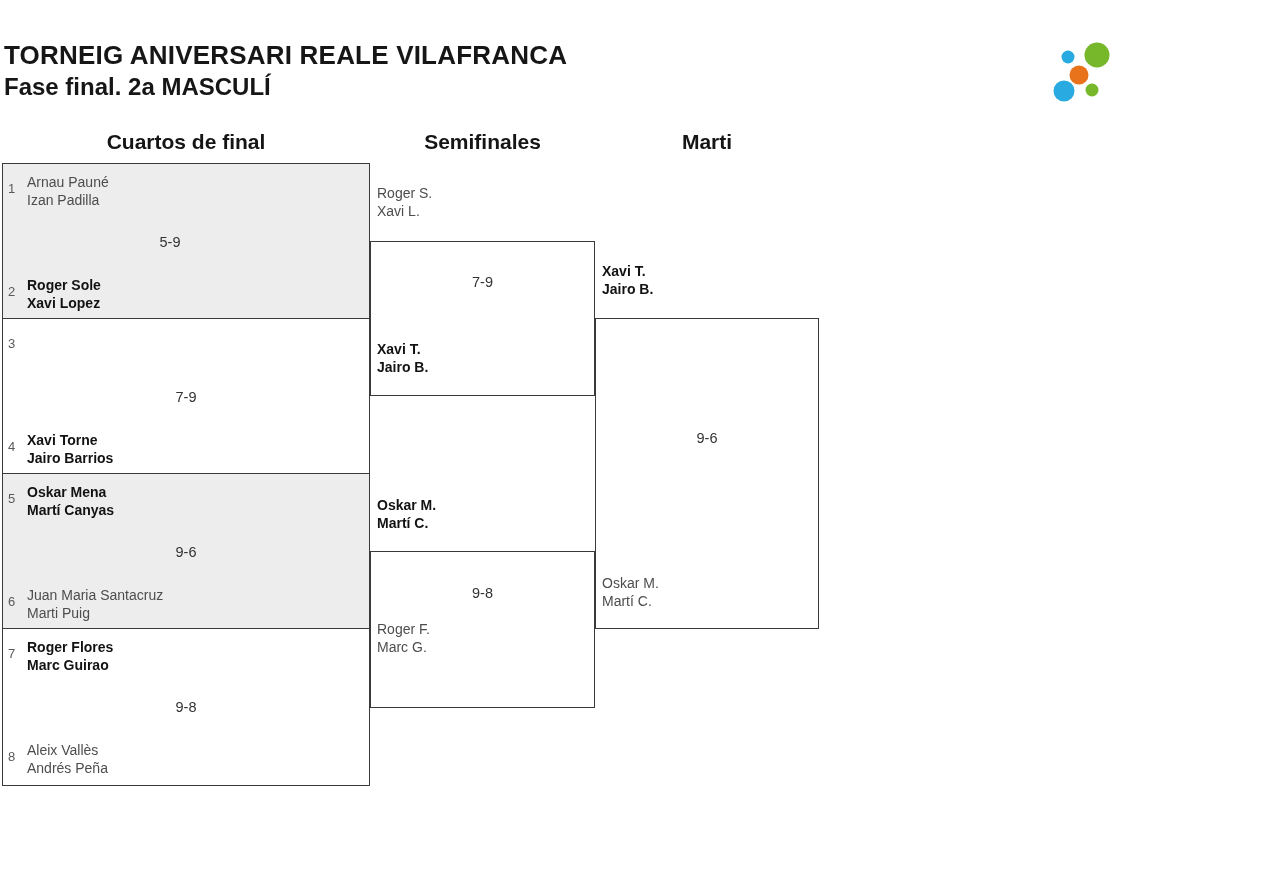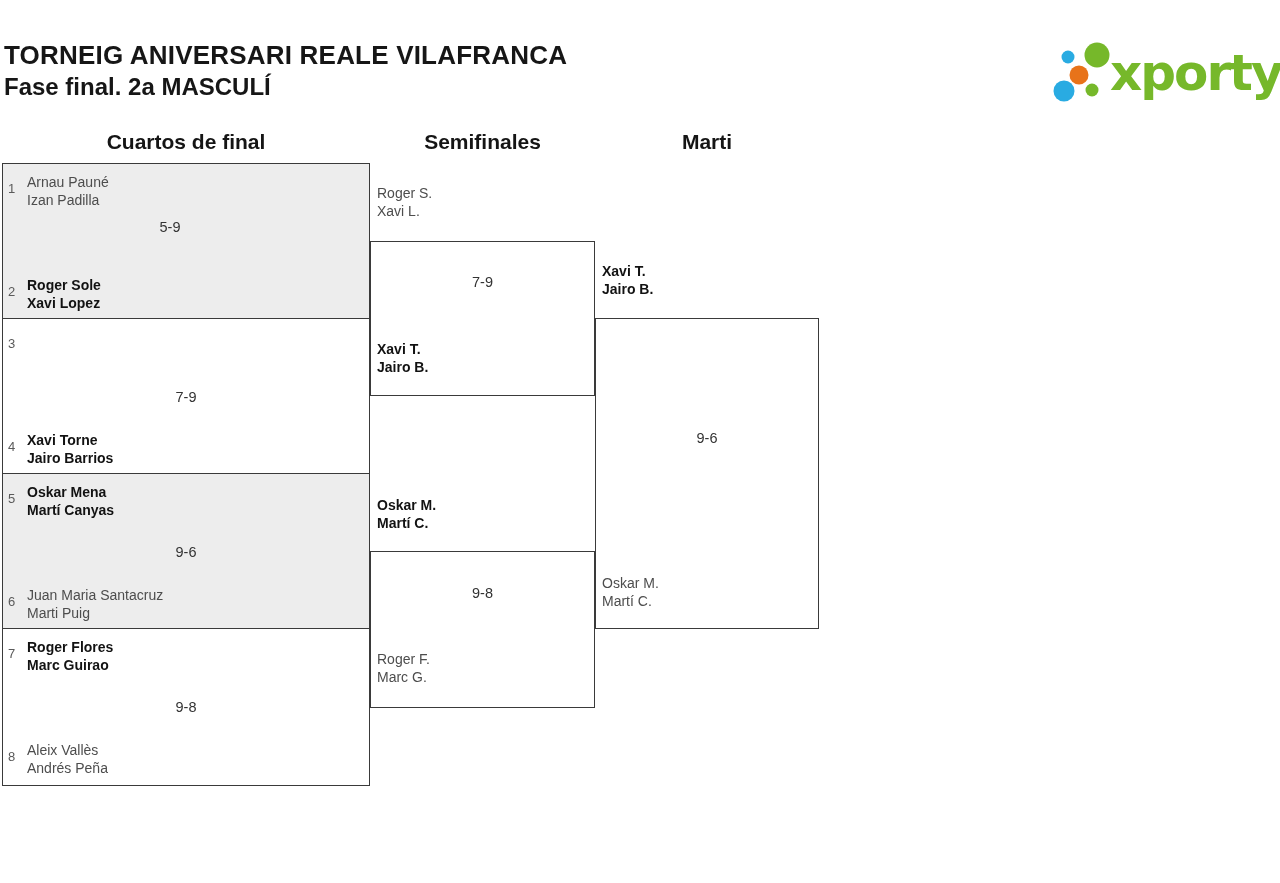--- a/index.html
+++ b/index.html
@@ -40,21 +40,20 @@
   </div>
 
   <div class="logo">
     <svg class="logo-dots" width="70" height="70" viewBox="0 0 70 70">
       <circle cx="20" cy="19" r="6.5" fill="#29abe2"></circle>
       <circle cx="49" cy="17" r="12.5" fill="#76b82a"></circle>
       <circle cx="31" cy="37" r="9.5" fill="#e8731a"></circle>
       <circle cx="16" cy="53" r="10.5" fill="#29abe2"></circle>
       <circle cx="44" cy="52" r="6.5" fill="#76b82a"></circle>
     </svg>
-    <span class="logo-text">xporty</span>
   </div>
 
   <div class="colh" style="left:2px;width:368px">Cuartos de final</div>
   <div class="colh" style="left:370px;width:225px">Semifinales</div>
   <div class="colh" style="left:595px;width:224px">Marti</div>
 
   <div class="box shaded" style="left:2px;top:127px;width:368px;height:156px"></div>
   <div class="box" style="left:2px;top:282px;width:368px;height:156px"></div>
   <div class="box shaded" style="left:2px;top:437px;width:368px;height:156px"></div>
   <div class="box" style="left:2px;top:592px;width:368px;height:158px"></div>
@@ -93,38 +92,38 @@
   </div>
   <div class="team winner" style="left:27px;top:602px">
     <div>Roger Flores</div>
     <div>Marc Guirao</div>
   </div>
   <div class="team" style="left:27px;top:705px">
     <div>Aleix Vallès</div>
     <div>Andrés Peña</div>
   </div>
 
-  <div class="score" style="left:2px;top:182px;width:336px">5-9</div>
+  <div class="score" style="left:2px;top:197px;width:336px">5-9</div>
   <div class="score" style="left:2px;top:352px;width:368px">7-9</div>
   <div class="score" style="left:2px;top:507px;width:368px">9-6</div>
   <div class="score" style="left:2px;top:662px;width:368px">9-8</div>
 
   <div class="team" style="left:377px;top:148px">
     <div>Roger S.</div>
     <div>Xavi L.</div>
   </div>
   <div class="team winner" style="left:377px;top:304px">
     <div>Xavi T.</div>
     <div>Jairo B.</div>
   </div>
   <div class="team winner" style="left:377px;top:460px">
     <div>Oskar M.</div>
     <div>Martí C.</div>
   </div>
-  <div class="team" style="left:377px;top:614px">
+  <div class="team" style="left:377px;top:584px">
     <div>Roger F.</div>
     <div>Marc G.</div>
   </div>
 
   <div class="score" style="left:370px;top:237px;width:225px">7-9</div>
   <div class="score" style="left:370px;top:548px;width:225px">9-8</div>
 
   <div class="team winner" style="left:602px;top:226px">
     <div>Xavi T.</div>
     <div>Jairo B.</div>

